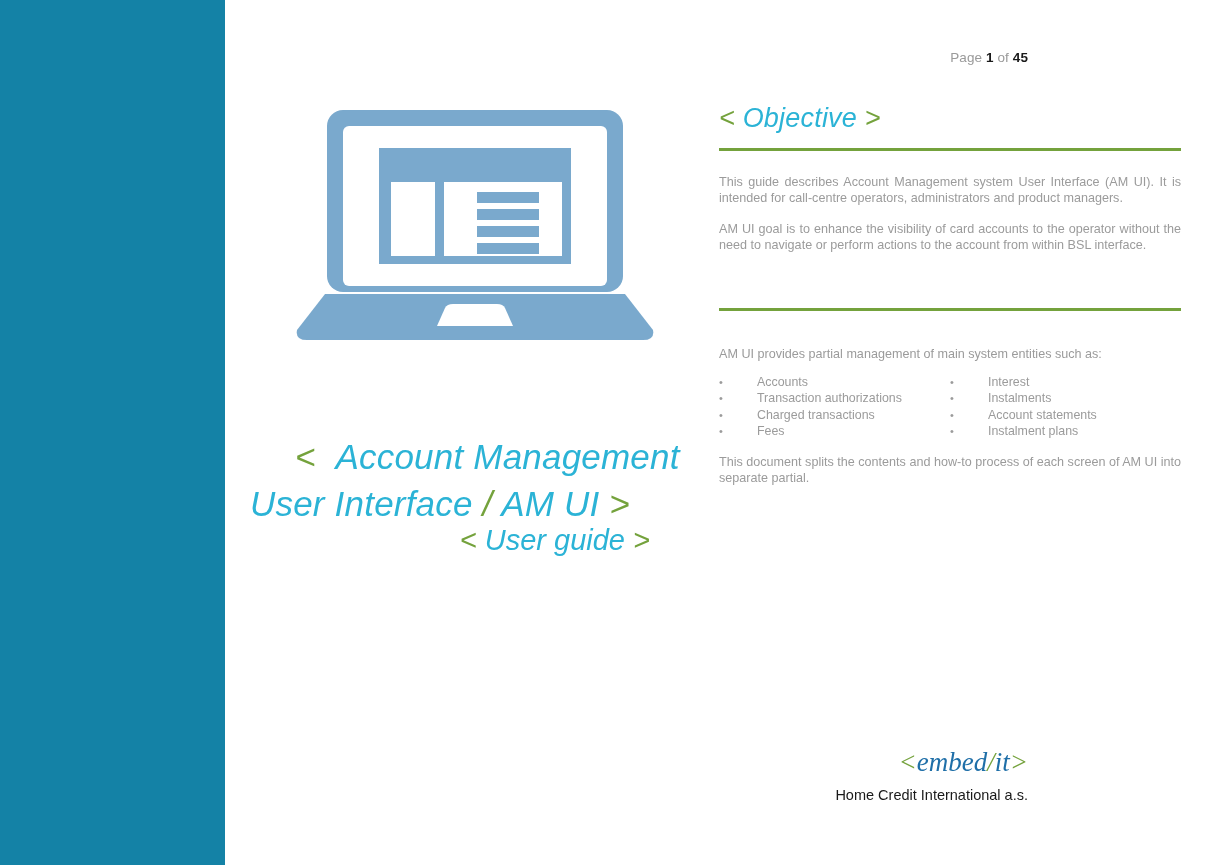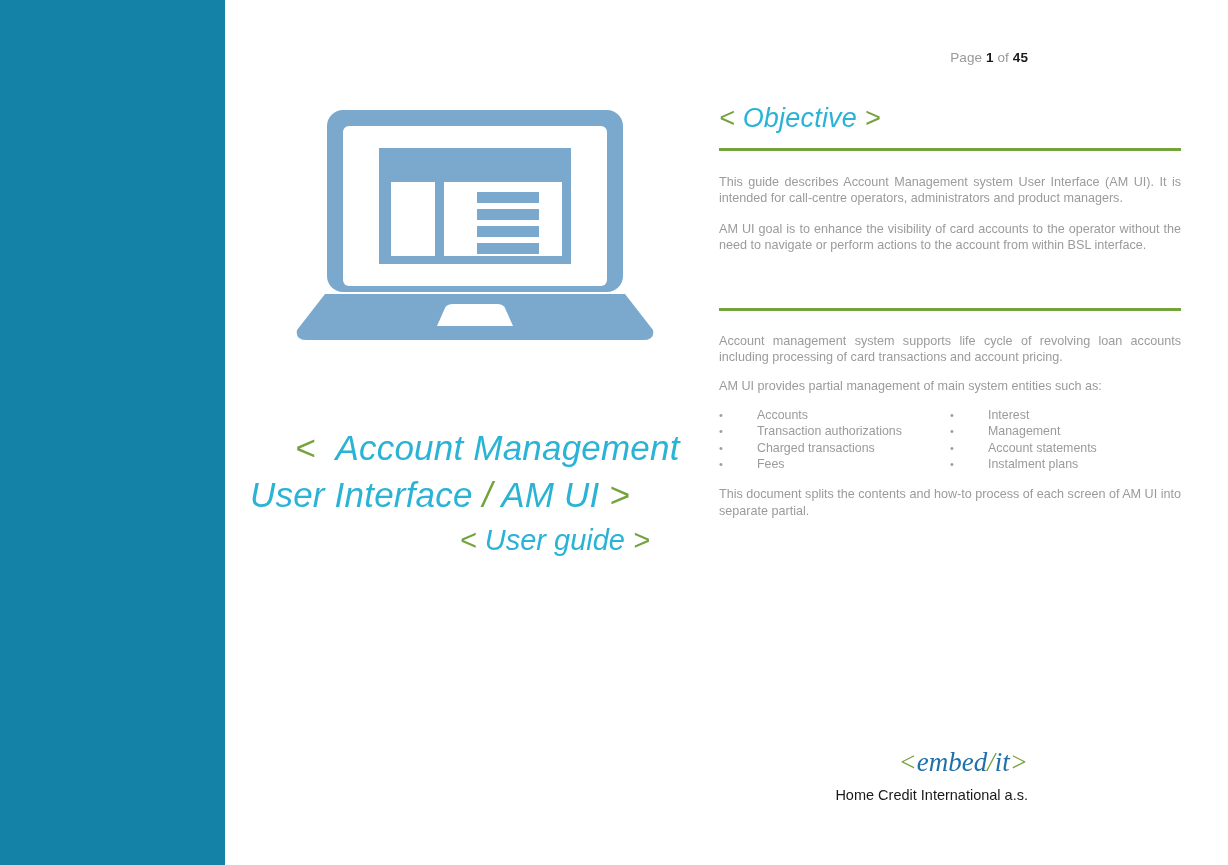--- a/index.html
+++ b/index.html
@@ -31,21 +31,21 @@
   .cover-title {
     position:absolute; left:250px; top:424px; width:400px;
     text-align:right;
     font-style:italic;
     font-size:35px;
     line-height:47px;
     color:#2bb3d6;
     letter-spacing:.2px;
   }
   .cover-title .ln { display:block; white-space:nowrap; }
-  .cover-title .l1 { text-align:center; padding-left:45px; }
+  .cover-title .l1 { text-align:center; padding-left:45px;margin-top:9px; }
   .cover-title .l2 { text-align:left; padding-left:45px; margin-left:-45px;}
   .gbr { color:#74a23c; font-style:italic; }
   .subtitle {
     position:absolute; left:250px; top:524px; width:400px;
     text-align:right;
     font-style:italic; font-size:29px; color:#2bb3d6;
     white-space:nowrap;
   }
 
   
@@ -154,21 +154,20 @@
     <div class="rule"></div>
     <div style="height:23px"></div>
     <p class="para">This guide describes Account Management system User Interface (AM UI). It is intended for call-centre operators, administrators and product managers.</p>
     <div style="height:14px"></div>
     <p class="para">AM UI goal is to enhance the visibility of card accounts to the operator without the need to navigate or perform actions to the account from within BSL interface.</p>
 
     <div style="height:40px"></div>
     <div style="height:14px"></div>
     <div class="rule"></div>
     <div style="height:22px"></div>
-    <p class="para">Account management system supports life cycle of revolving loan accounts including processing of card transactions and account pricing.</p>
     <div style="height:13px"></div>
     <p class="para">AM UI provides partial management of main system entities such as:</p>
     <div style="height:12px"></div>
 
     <div class="bullets">
       <div class="bcol">
         <div class="brow">
             <span class="bdot">•</span>
             <span class="btext">Accounts</span>
           </div>
@@ -185,21 +184,21 @@
             <span class="btext">Fees</span>
           </div>
       </div>
       <div class="bcol">
         <div class="brow">
             <span class="bdot">•</span>
             <span class="btext">Interest</span>
           </div>
         <div class="brow">
             <span class="bdot">•</span>
-            <span class="btext">Management</span>
+            <span class="btext">Instalments</span>
           </div>
         <div class="brow">
             <span class="bdot">•</span>
             <span class="btext">Account statements</span>
           </div>
         <div class="brow">
             <span class="bdot">•</span>
             <span class="btext">Instalment plans</span>
           </div>
       </div>

